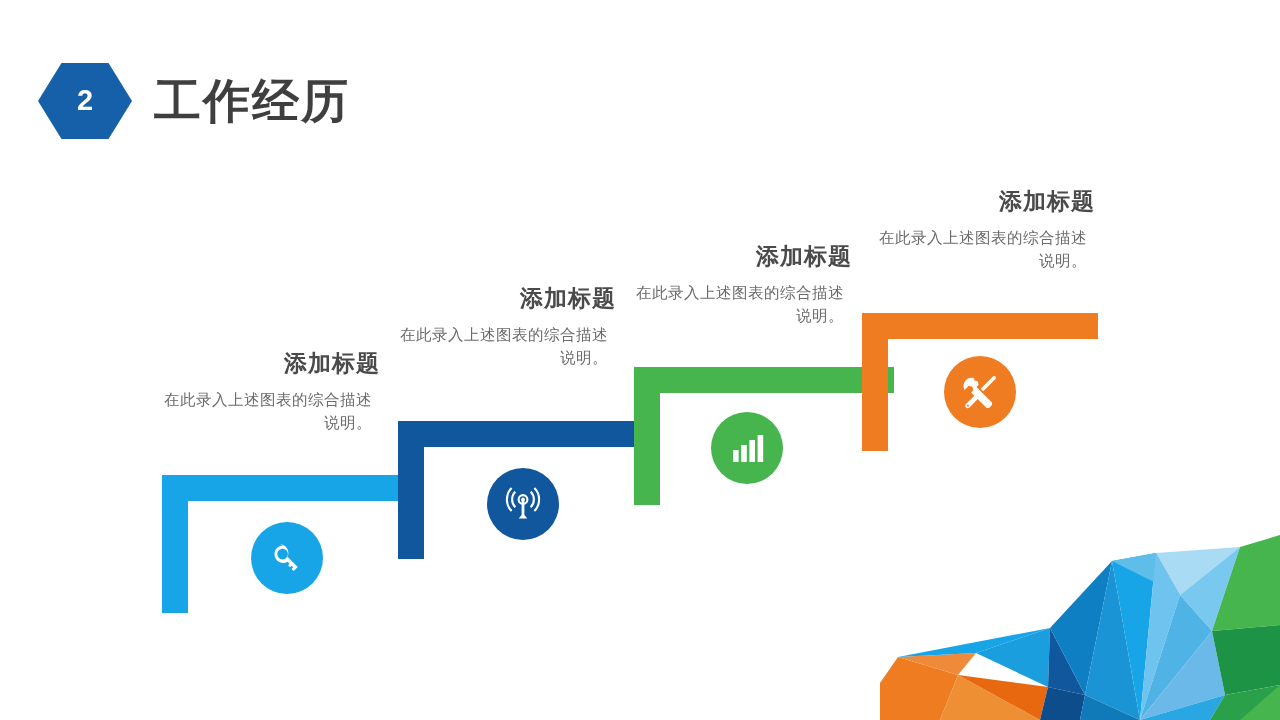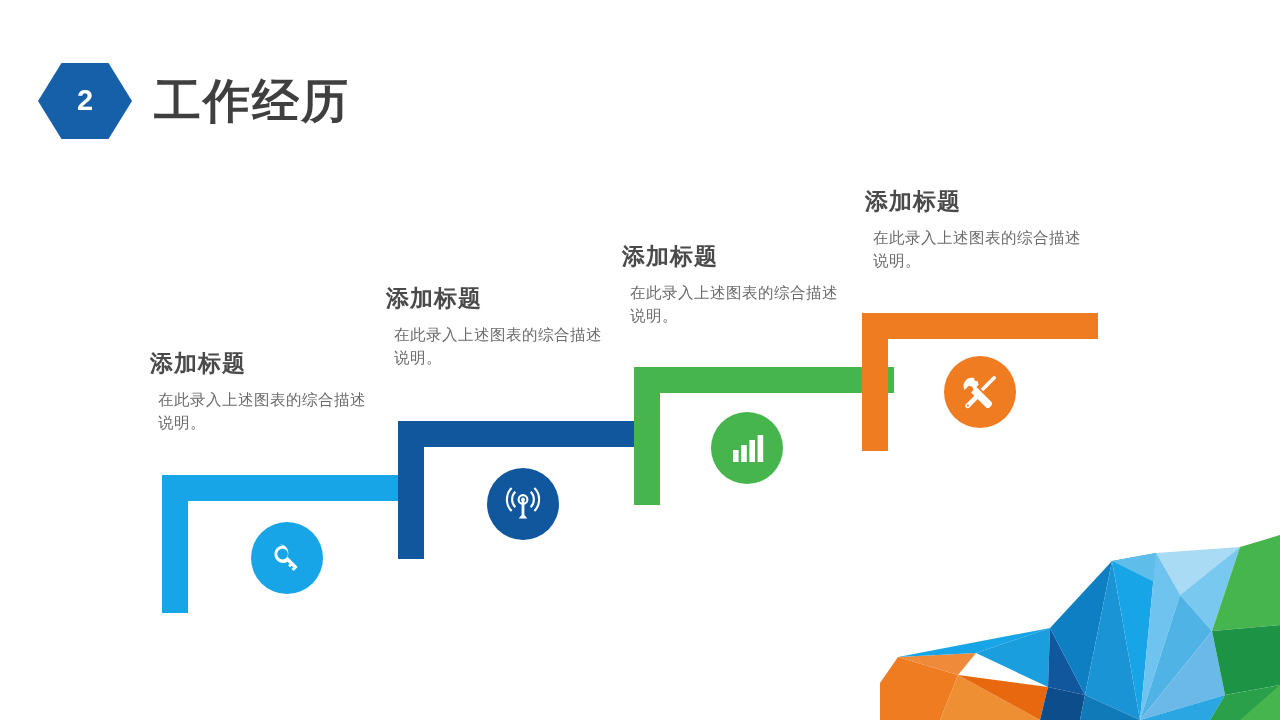--- a/index.html
+++ b/index.html
@@ -85,21 +85,21 @@
     align-items: center;
     justify-content: center;
   }
   .step-icon svg {
     display: block;
   }
 
   .step-text {
     position: absolute;
     width: 230px;
-    text-align: left;
+    text-align: right;
   }
   .step-title {
     font-size: 23px;
     font-weight: bold;
     color: #4a4a4a;
     line-height: 1.2;
     margin: 0 0 10px 0;
     letter-spacing: 1px;
   }
   .step-desc {

